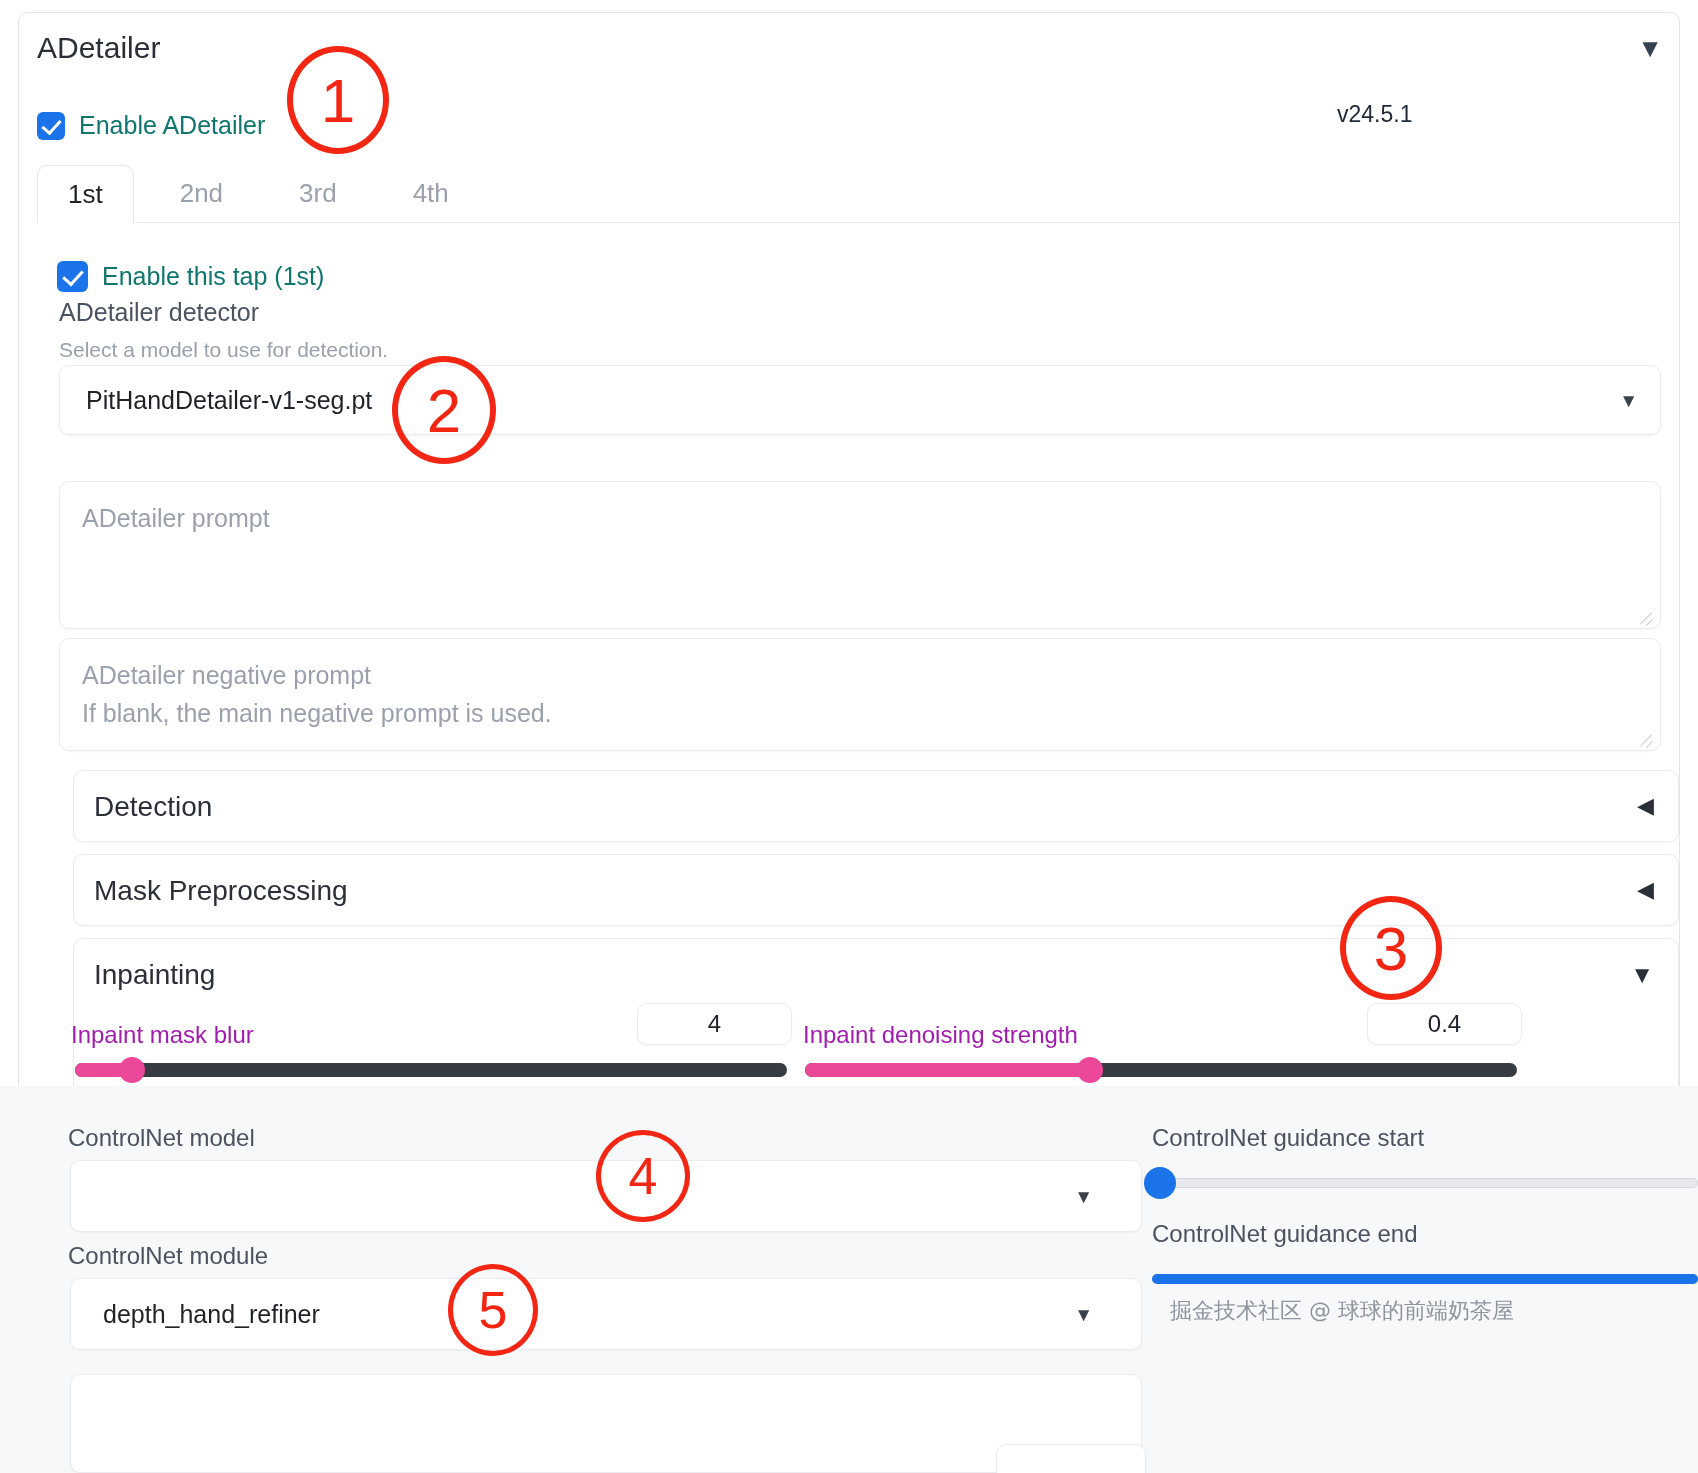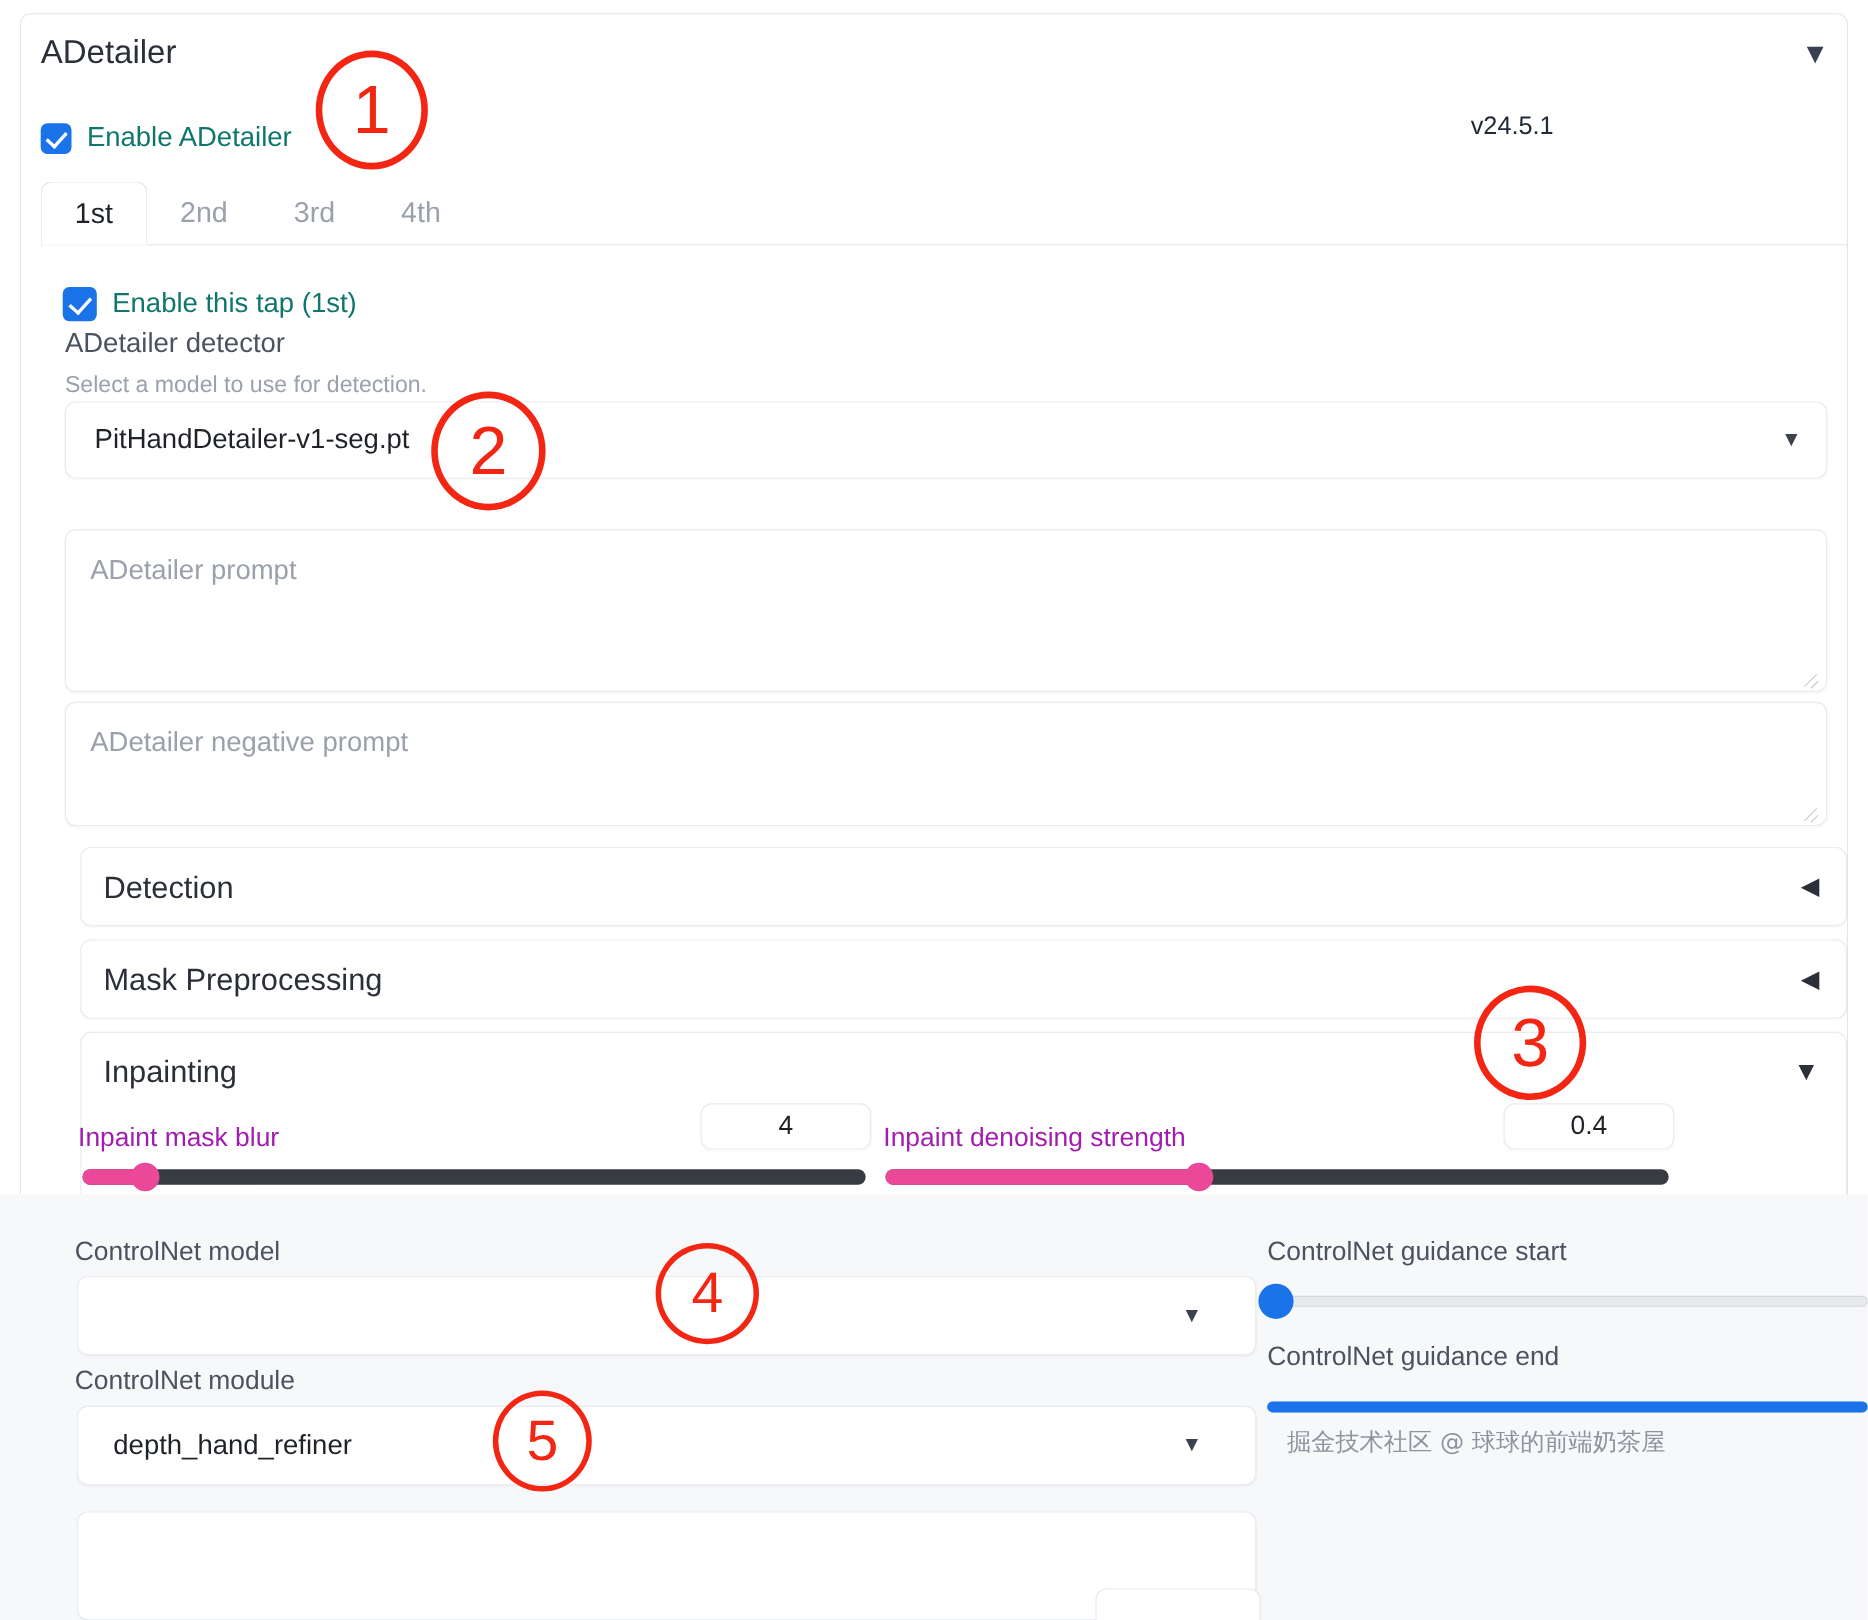--- a/index.html
+++ b/index.html
@@ -54,21 +54,21 @@
   }
   .cbx-lg { width: 31px; height: 31px; }
   .cbx-lg::after { left: 10px; top: 5px; width: 9px; height: 16px; }
   .chk-label { font-size: 25px; color: #0f766e; }
 
   
   .tabs {
     position: absolute; left: 18px; top: 152px;
     width: 1642px; height: 58px;
     border-bottom: 1px solid #e4e6eb;
-    display: flex; align-items: stretch;
+    display: flex; align-items: stretch; gap: 16px;
   }
   .tab {
     padding: 0 30px; display: flex; align-items: center;
     font-size: 26px; color: #9aa1ac; cursor: pointer;
   }
   .tab.active {
     color: #1f2328; background: #ffffff;
     border: 1px solid #e4e6eb; border-bottom: 1px solid #ffffff;
     border-radius: 10px 10px 0 0; margin-bottom: -1px;
   }
@@ -238,20 +238,21 @@
       <span class="select-caret">▼</span>
     </div>
 
     <div class="textarea-box" style="left:40px; top:468px; width:1602px; height:148px;">
       <span class="ta-ph1">ADetailer prompt</span>
       <span class="ta-grip"></span>
     </div>
 
     <div class="textarea-box" style="left:40px; top:625px; width:1602px; height:113px;">
       <span class="ta-ph1">ADetailer negative prompt</span>
+      <span class="ta-ph2">If blank, the main negative prompt is used.</span>
       <span class="ta-grip"></span>
     </div>
 
     <div class="sub" style="left:38px; top:757px; width:1606px; height:72px;">
       <span class="sub-title">Detection</span>
       <span class="sub-caret-left">◀</span>
     </div>
 
     <div class="sub" style="left:38px; top:841px; width:1606px; height:72px;">
       <span class="sub-title">Mask Preprocessing</span>

